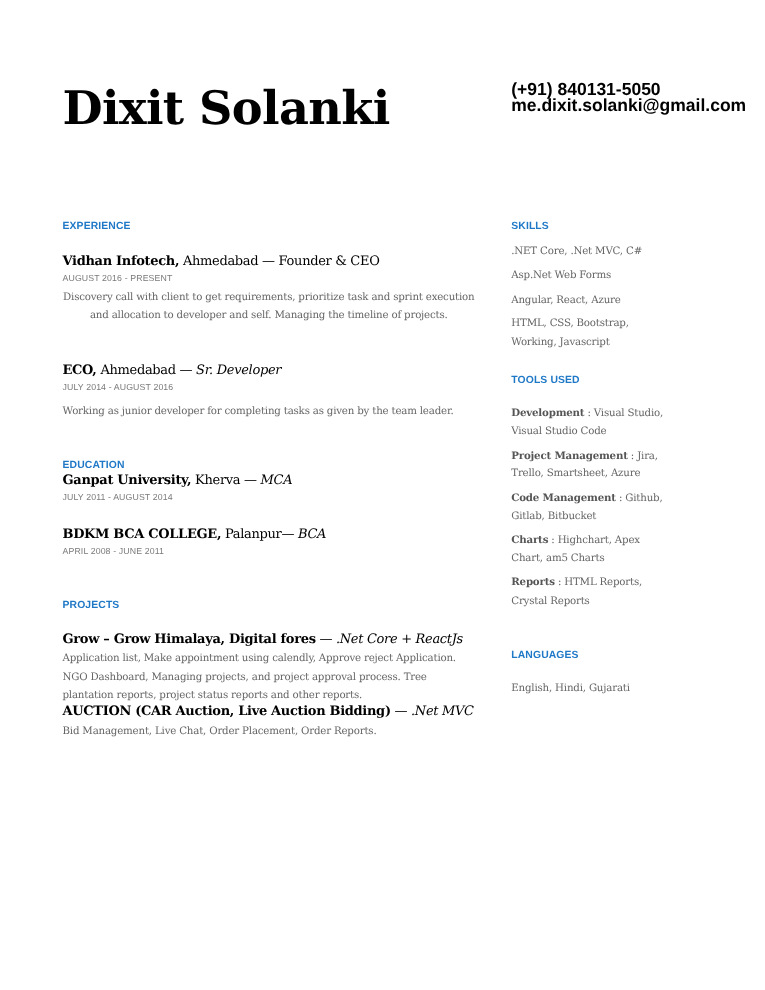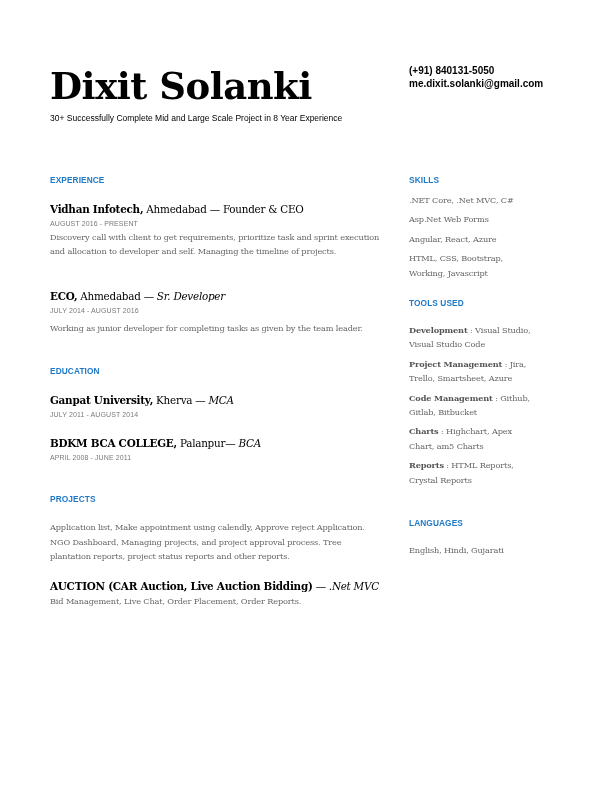--- a/index.html
+++ b/index.html
@@ -37,21 +37,21 @@
       font-family: "Liberation Sans", sans-serif;
       font-size: 8.5px;
       color: #000;
       white-space: nowrap;
     }
     .contact {
       position: absolute;
       left: 409px; top: 49px;
       font-family: "Liberation Sans", sans-serif;
       font-weight: bold;
-      font-size: 10px;
+      font-size: 14px;
       color: #000;
       line-height: 12.5px;
     }
     
     .main-col {
       position: absolute;
       left: 50px; top: 158px;
       width: 330px;
     }
     .side-col {
@@ -103,66 +103,66 @@
       font-weight: bold;
       color: #555;
     }
   </style>
 </head>
 <body>
 
 <div class="page">
 
   <div class="name">Dixit Solanki</div>
-  <div class="tagline">30+ Successfully Complete Mid and Large Scale Project in 8 Year Experience</div>
   <div class="contact">
     <div>(+91) 840131-5050</div>
     <div>me.dixit.solanki@gmail.com</div>
   </div>
 
   <div class="main-col">
 
     <div>
       <div class="section-title">EXPERIENCE</div>
 
       <div style="margin-top:16px;">
         <div class="entry-title"><span class="strong">Vidhan Infotech,</span><span> Ahmedabad — </span><span>Founder &amp; CEO</span></div>
         <div class="entry-date" style="margin-top:3px;">AUGUST 2016 - PRESENT</div>
-        <div class="entry-desc" style="margin-top:1px;">Discovery call with client to get requirements, prioritize task and sprint execution and allocation to developer and self. Managing the timeline of projects.</div>
+        <div class="entry-desc" style="margin-top:1px;text-align:center;">Discovery call with client to get requirements, prioritize task and sprint execution and allocation to developer and self. Managing the timeline of projects.</div>
       </div>
 
       <div style="margin-top:30px;">
         <div class="entry-title"><span class="strong">ECO,</span><span> Ahmedabad — </span><span class="em">Sr. Developer</span></div>
         <div class="entry-date" style="margin-top:3px;">JULY 2014 - AUGUST 2016</div>
         <div class="entry-desc" style="margin-top:5px;">Working as junior developer for completing tasks as given by the team leader.</div>
       </div>
     </div>
 
     <div style="margin-top:30px;">
       <div class="section-title">EDUCATION</div>
 
-      <div style="margin-top:16px;">
+      <div style="margin-top:0;">
         <div class="entry-title"><span class="strong">Ganpat University,</span><span> Kherva — </span><span class="em">MCA</span></div>
         <div class="entry-date" style="margin-top:3px;">JULY 2011 - AUGUST 2014</div>
       </div>
 
       <div style="margin-top:16px;">
         <div class="entry-title"><span class="strong">BDKM BCA COLLEGE,</span><span> Palanpur— </span><span class="em">BCA</span></div>
         <div class="entry-date" style="margin-top:3px;">APRIL 2008 - JUNE 2011</div>
       </div>
     </div>
 
     <div style="margin-top:30px;">
       <div class="section-title">PROJECTS</div>
 
       <div style="margin-top:15px;">
+        <div class="entry-title"><span class="strong">Grow – Grow Himalaya, Digital fores</span><span> — </span><span class="em">.Net Core + ReactJs</span></div>
         <div class="entry-desc" style="margin-top:1px;">Application list, Make appointment using calendly, Approve reject Application. NGO Dashboard, Managing projects, and project approval process. Tree plantation reports, project status reports and other reports.</div>
       </div>
 
-      <div style="margin-top:16px;">
+      <div style="">
         <div class="entry-title"><span class="strong">AUCTION (CAR Auction, Live Auction Bidding)</span><span> — </span><span class="em">.Net MVC</span></div>
         <div class="entry-desc" style="margin-top:1px;">Bid Management, Live Chat, Order Placement, Order Reports.</div>
       </div>
     </div>
   </div>
 
   <div class="side-col">
 
     <div>
       <div class="section-title">SKILLS</div>

